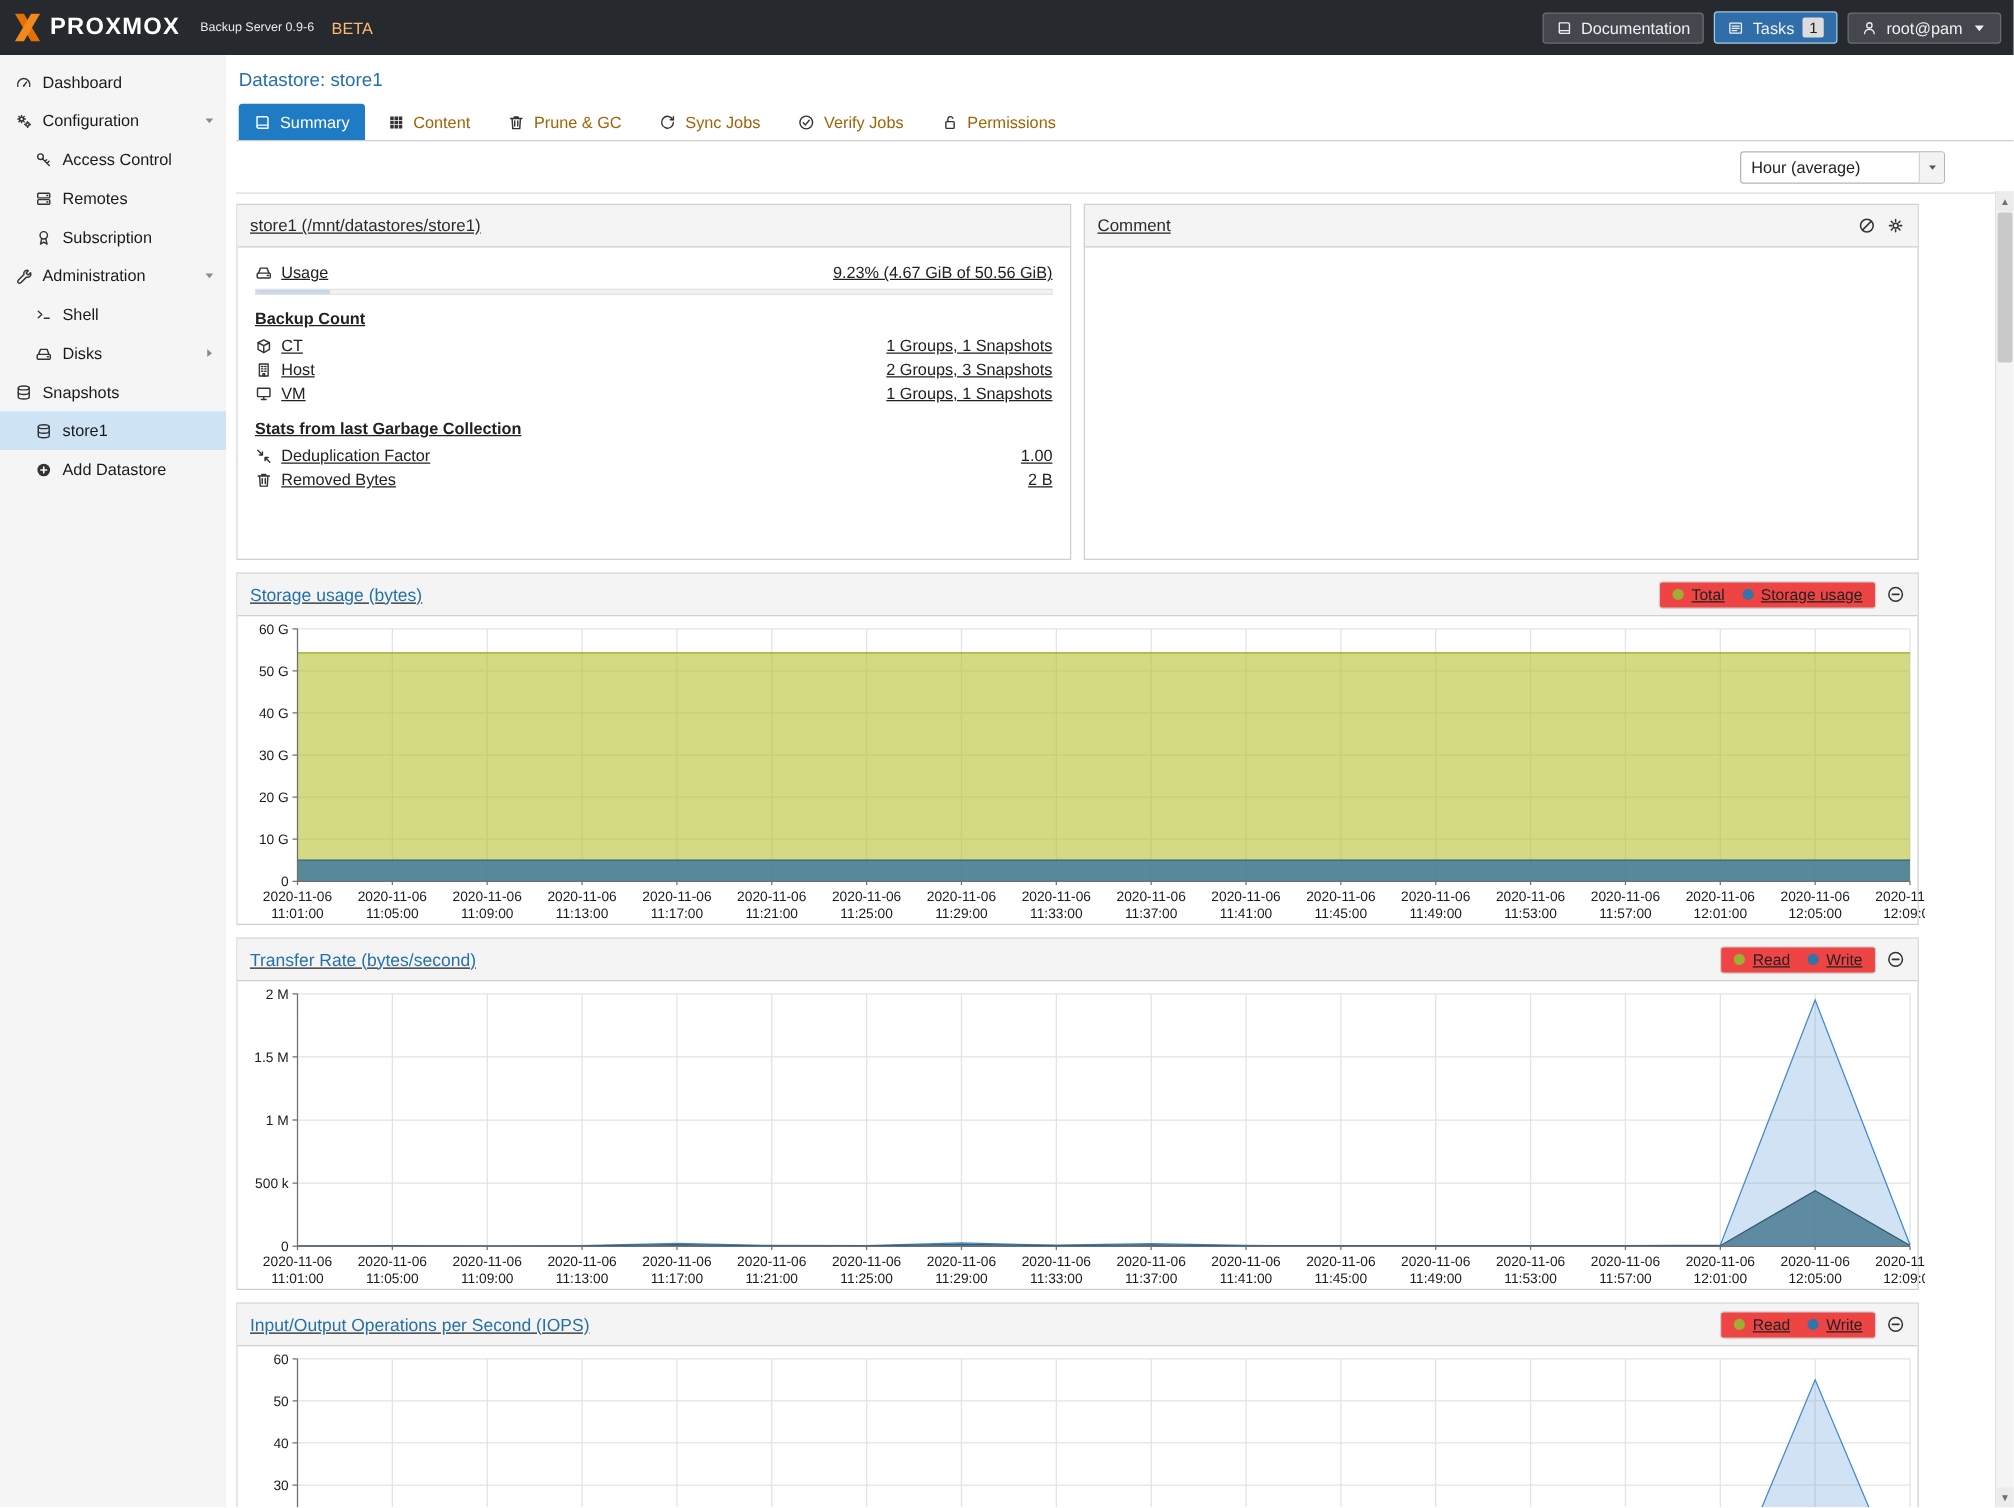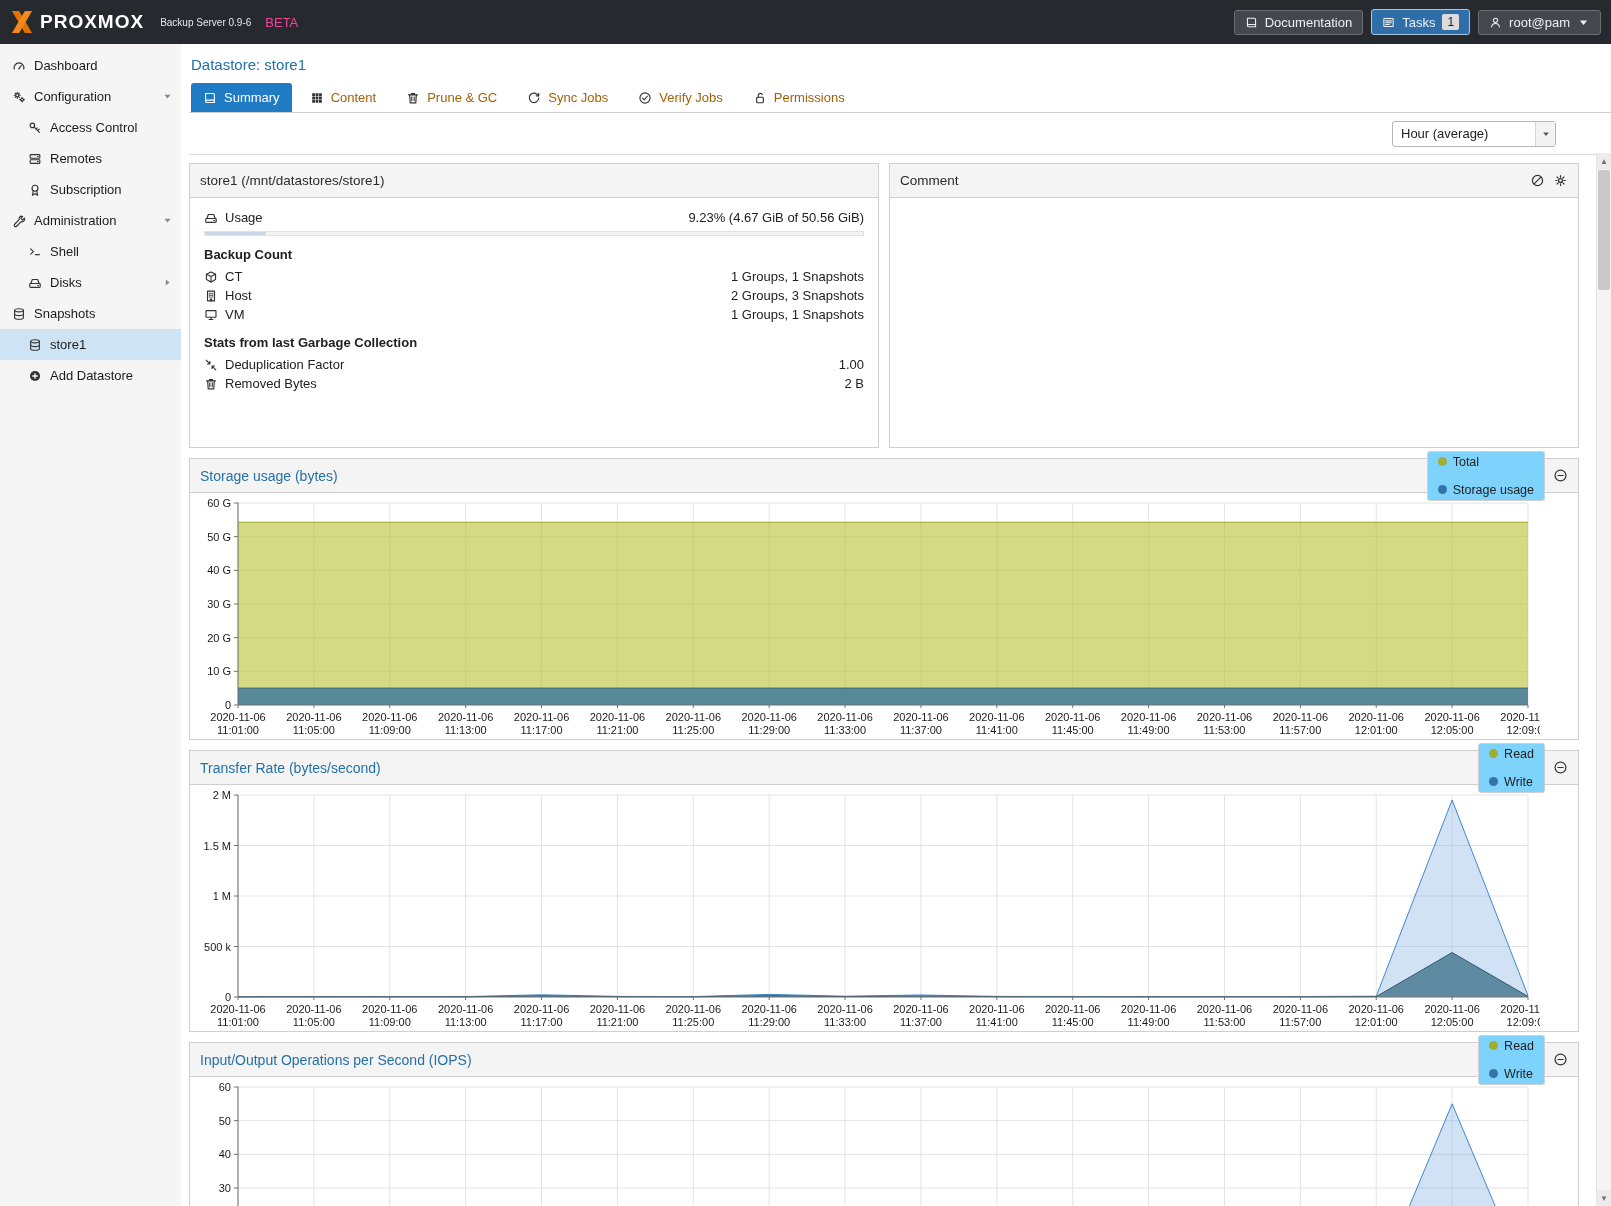--- a/index.html
+++ b/index.html
@@ -4,21 +4,21 @@
 <style>
   * { box-sizing: border-box; margin: 0; padding: 0; }
   html,body { width:1611px; height:1206px; overflow:hidden; }
   body { font-family:"Liberation Sans","DejaVu Sans",sans-serif; font-size:13px; color:#212121; background:#fff; position:relative; }
 
   
   .header { height:44px; background:#26292e; display:flex; align-items:center; padding:0 10px; gap:8px; }
   .logo-wrap { display:flex; align-items:center; gap:6px; }
   .logo-text { color:#fff; font-weight:bold; font-size:19px; letter-spacing:1px; }
   .subtitle { color:#e8e8e8; font-size:10px; margin-left:8px; }
-  .beta { color:#ec4899; font-size:13px; margin-left:6px; text-decoration:none;text-align:center; }
+  .beta { color:#fdba74; font-size:13px; margin-left:6px; text-decoration:none;text-align:center; }
   .spacer { flex:1; }
   .hbtn { display:flex; align-items:center; gap:7px; background:#44484e; border:1px solid #6b6f75; color:#f0f0f0; border-radius:3px; padding:4px 10px; font-size:13px; cursor:pointer; }
   .hbtn.tasks { background:#2f6ea8; border-color:#a6c8e4; }
   .badge { background:#dcdcdc; color:#222; border-radius:2px; padding:0 5px; font-size:12px; line-height:16px; }
   .hbtn .icon svg { width:13px; height:13px; }
 
   
   .layout { display:flex; height:1162px; }
   .sidebar { width:181px; background:#f5f5f5; padding-top:6px; flex-shrink:0; }
   .side-item { display:flex; align-items:center; height:31px; padding:0 8px 0 12px; gap:8px; cursor:pointer; color:#1a1a1a; }
@@ -33,21 +33,21 @@
   .tabbar { display:flex; align-items:flex-end; gap:6px; border-bottom:1px solid #cfcfcf; padding:0 2px; }
   .tab { display:flex; align-items:center; gap:7px; padding:7px 12px; font-size:13px; color:#a16207; cursor:pointer; border-radius:3px 3px 0 0; }
   .tab.active { background:#1e7bc4; color:#fff; }
 
   .toolbar { display:flex; justify-content:flex-end; align-items:center; height:42px; border-bottom:1px solid #dadada; padding-right:55px; }
   .combo { display:flex; align-items:center; width:164px; height:26px; border:1px solid #b5b5b5; border-radius:3px; background:#fff; cursor:pointer; }
   .combo .val { flex:1; padding:0 8px; }
   .combo .caret { width:20px; height:100%; display:flex; align-items:center; justify-content:center; border-left:1px solid #d5d5d5; background:#f3f3f3; color:#555; }
   .combo .caret svg { width:10px; height:10px; }
 
-  .content { flex:1; padding:8px 32px 0 0; overflow:hidden; }
+  .content { flex:1; padding:8px 76px 0 0; overflow:hidden;text-decoration:underline; }
 
   
   .panel { border:1px solid #cfcfcf; background:#fff; }
   .panel-header { display:flex; align-items:center; height:34px; background:#f4f4f4; border-bottom:1px solid #cfcfcf; padding:0 10px; gap:8px; }
   .panel-title { font-size:13.5px; color:#2b2b2b; }
   .panel-title.blue { color:#2470a9; font-size:14px; }
   .header-right { margin-left:auto; display:flex; align-items:center; gap:8px; color:#8aa0b4; }
   .header-right .icon svg { width:15px; height:15px; }
 
   .top-panels { display:flex; gap:10px; }
@@ -57,21 +57,21 @@
   .row { display:flex; align-items:center; height:19px; gap:7px; }
   .row .val { margin-left:auto; }
   .sec { font-weight:bold; margin:11px 0 5px 0; }
   .progress { height:5px; background:#f2f2f2; border:1px solid #e2e2e2; margin:4px 0 4px 0; }
   .progress i { display:block; height:100%; background:#c9d8e6; }
 
   .chart-panel { margin-top:10px; }
   .chart-body { height:246px; position:relative; }
   .chart-body svg { display:block; }
 
-  .legend { background:#7dd3fc; border:1px solid #d0d0d0; border-radius:3px; display:flex; align-items:flex-start; padding:3px 10px; gap:14px;flex-direction:column; }
+  .legend { background:#ef4444; border:1px solid #d0d0d0; border-radius:3px; display:flex; align-items:flex-end; padding:3px 10px; gap:14px; }
   .legend-item { display:flex; align-items:center; gap:6px; color:#222; font-size:12.5px; cursor:pointer; }
   .legend-item .dot { width:9px; height:9px; border-radius:50%; display:inline-block; }
   .collapse { color:#9a9a9a; cursor:pointer; }
   .collapse svg { width:16px; height:16px; }
 
   .icon { display:inline-flex; align-items:center; justify-content:center; color:#333; }
   .icon svg { width:14px; height:14px; }
   .tab.active .icon, .hbtn .icon { color:inherit; }
 
   

